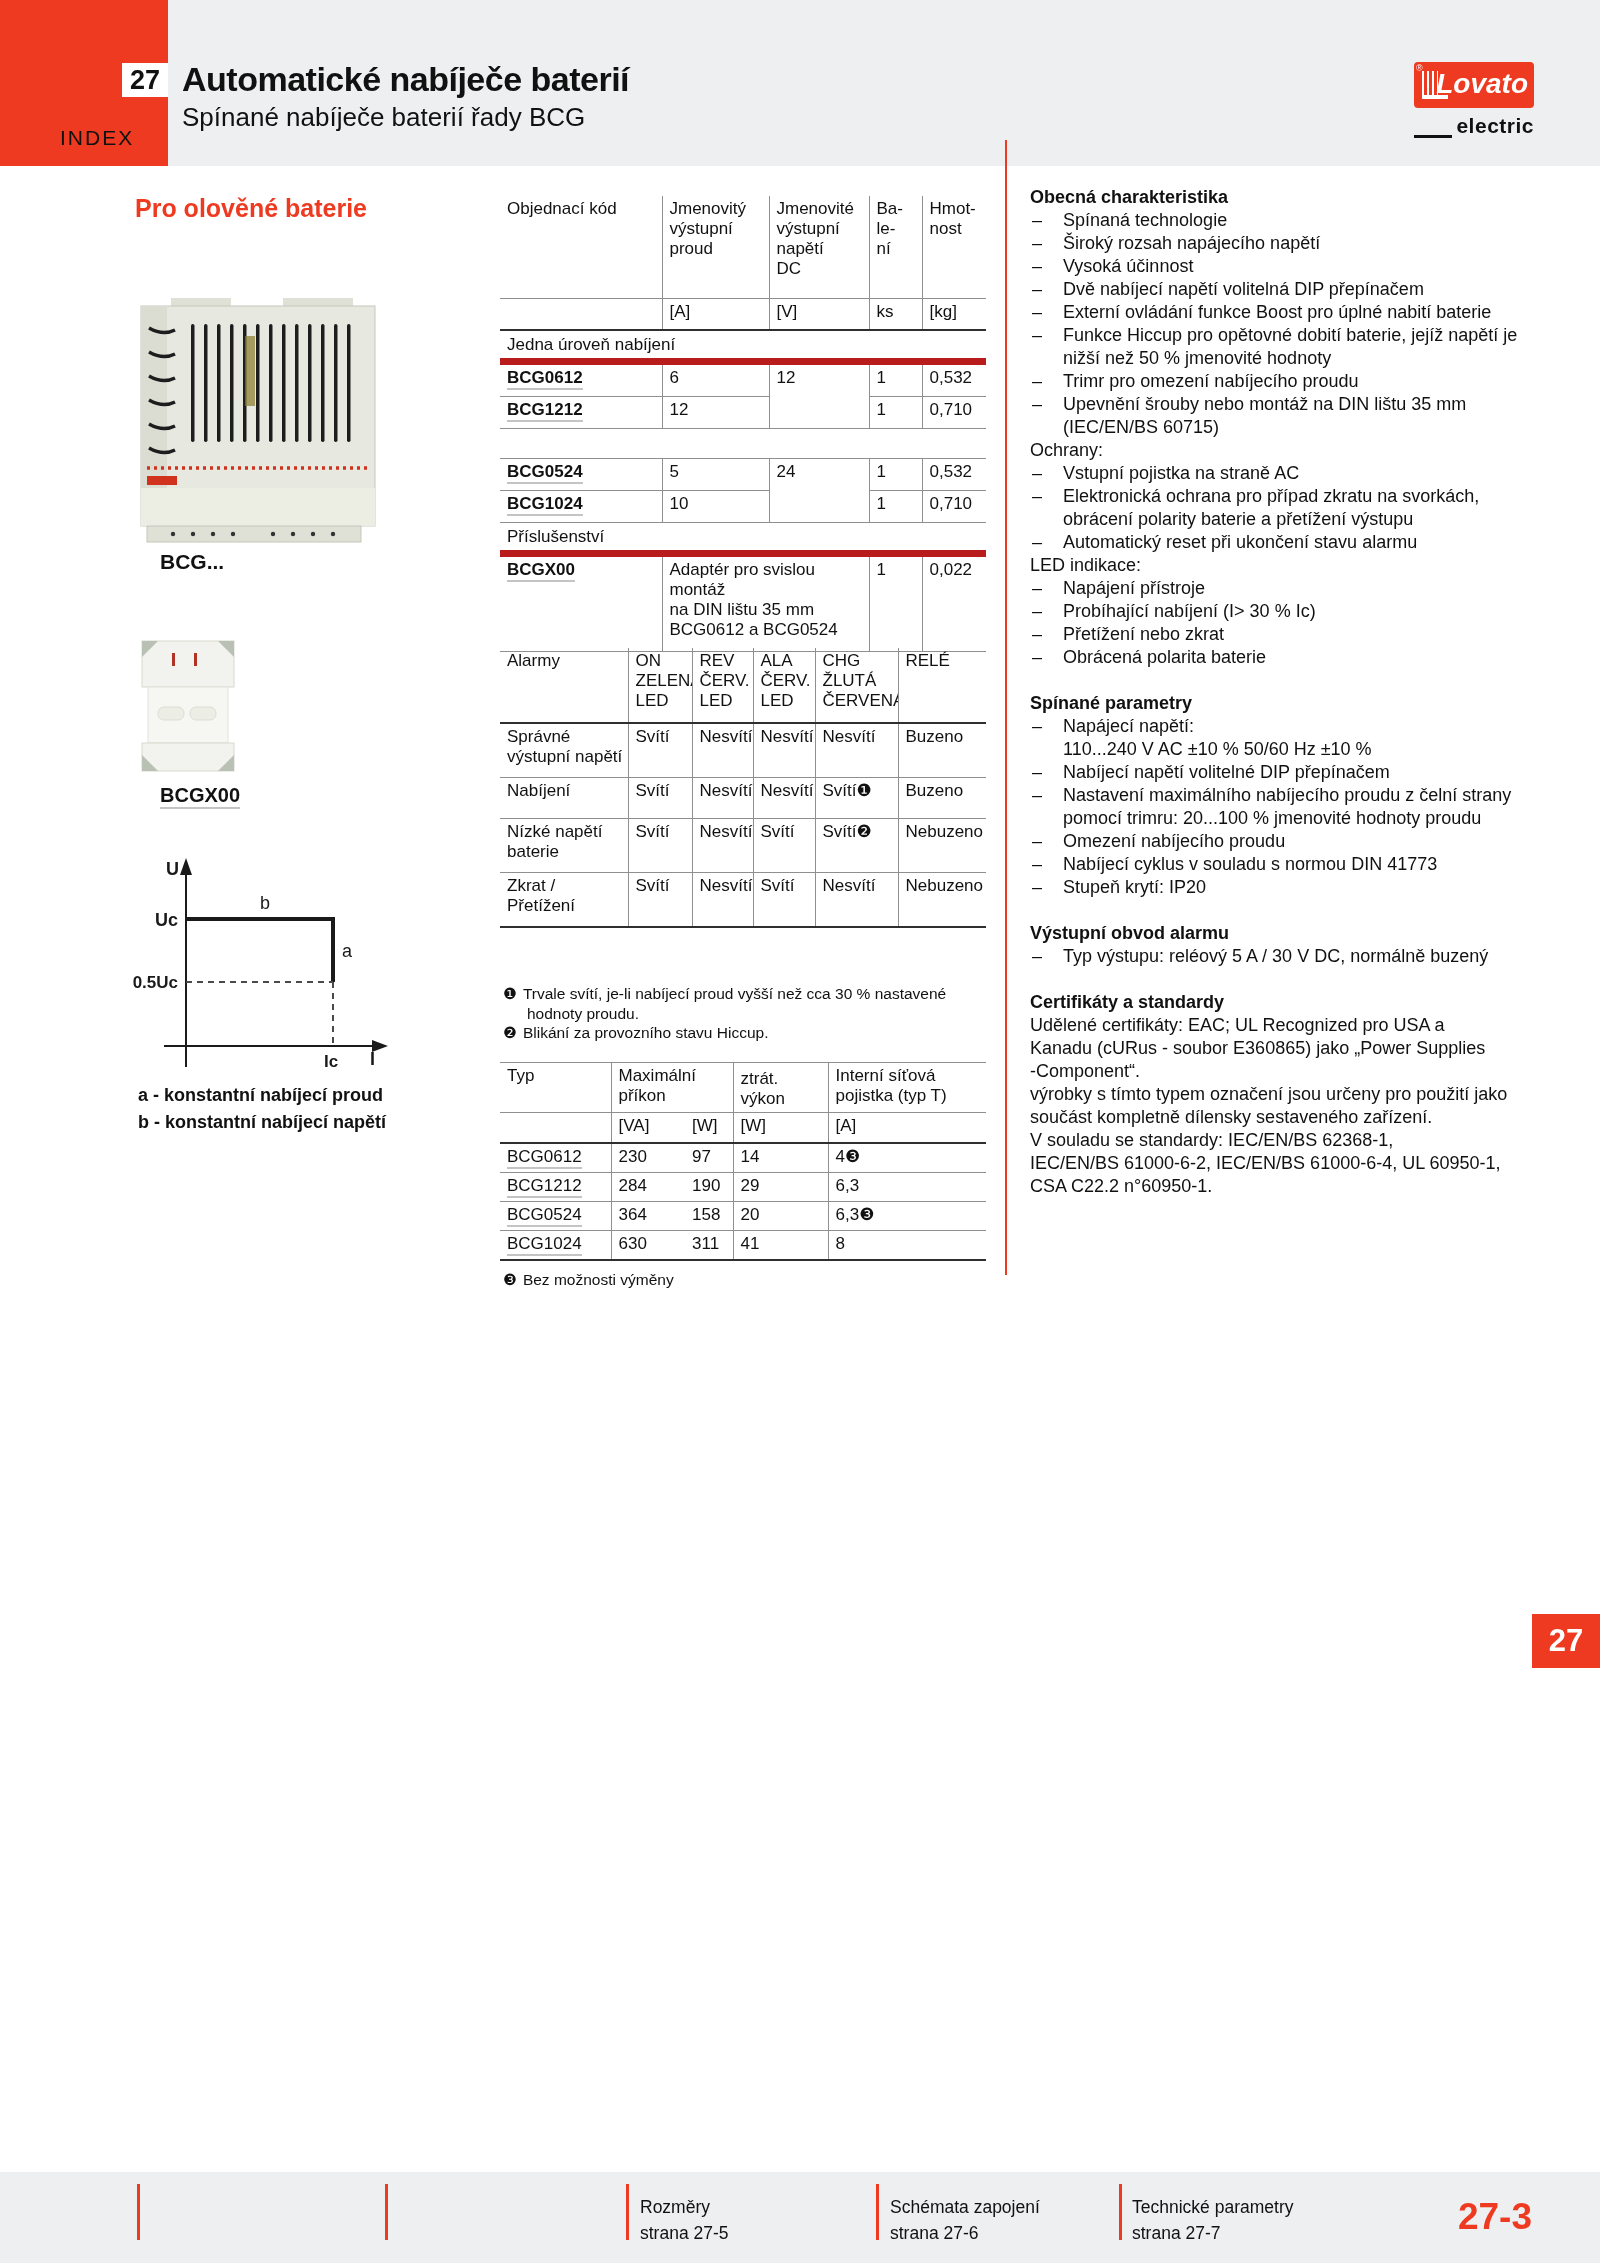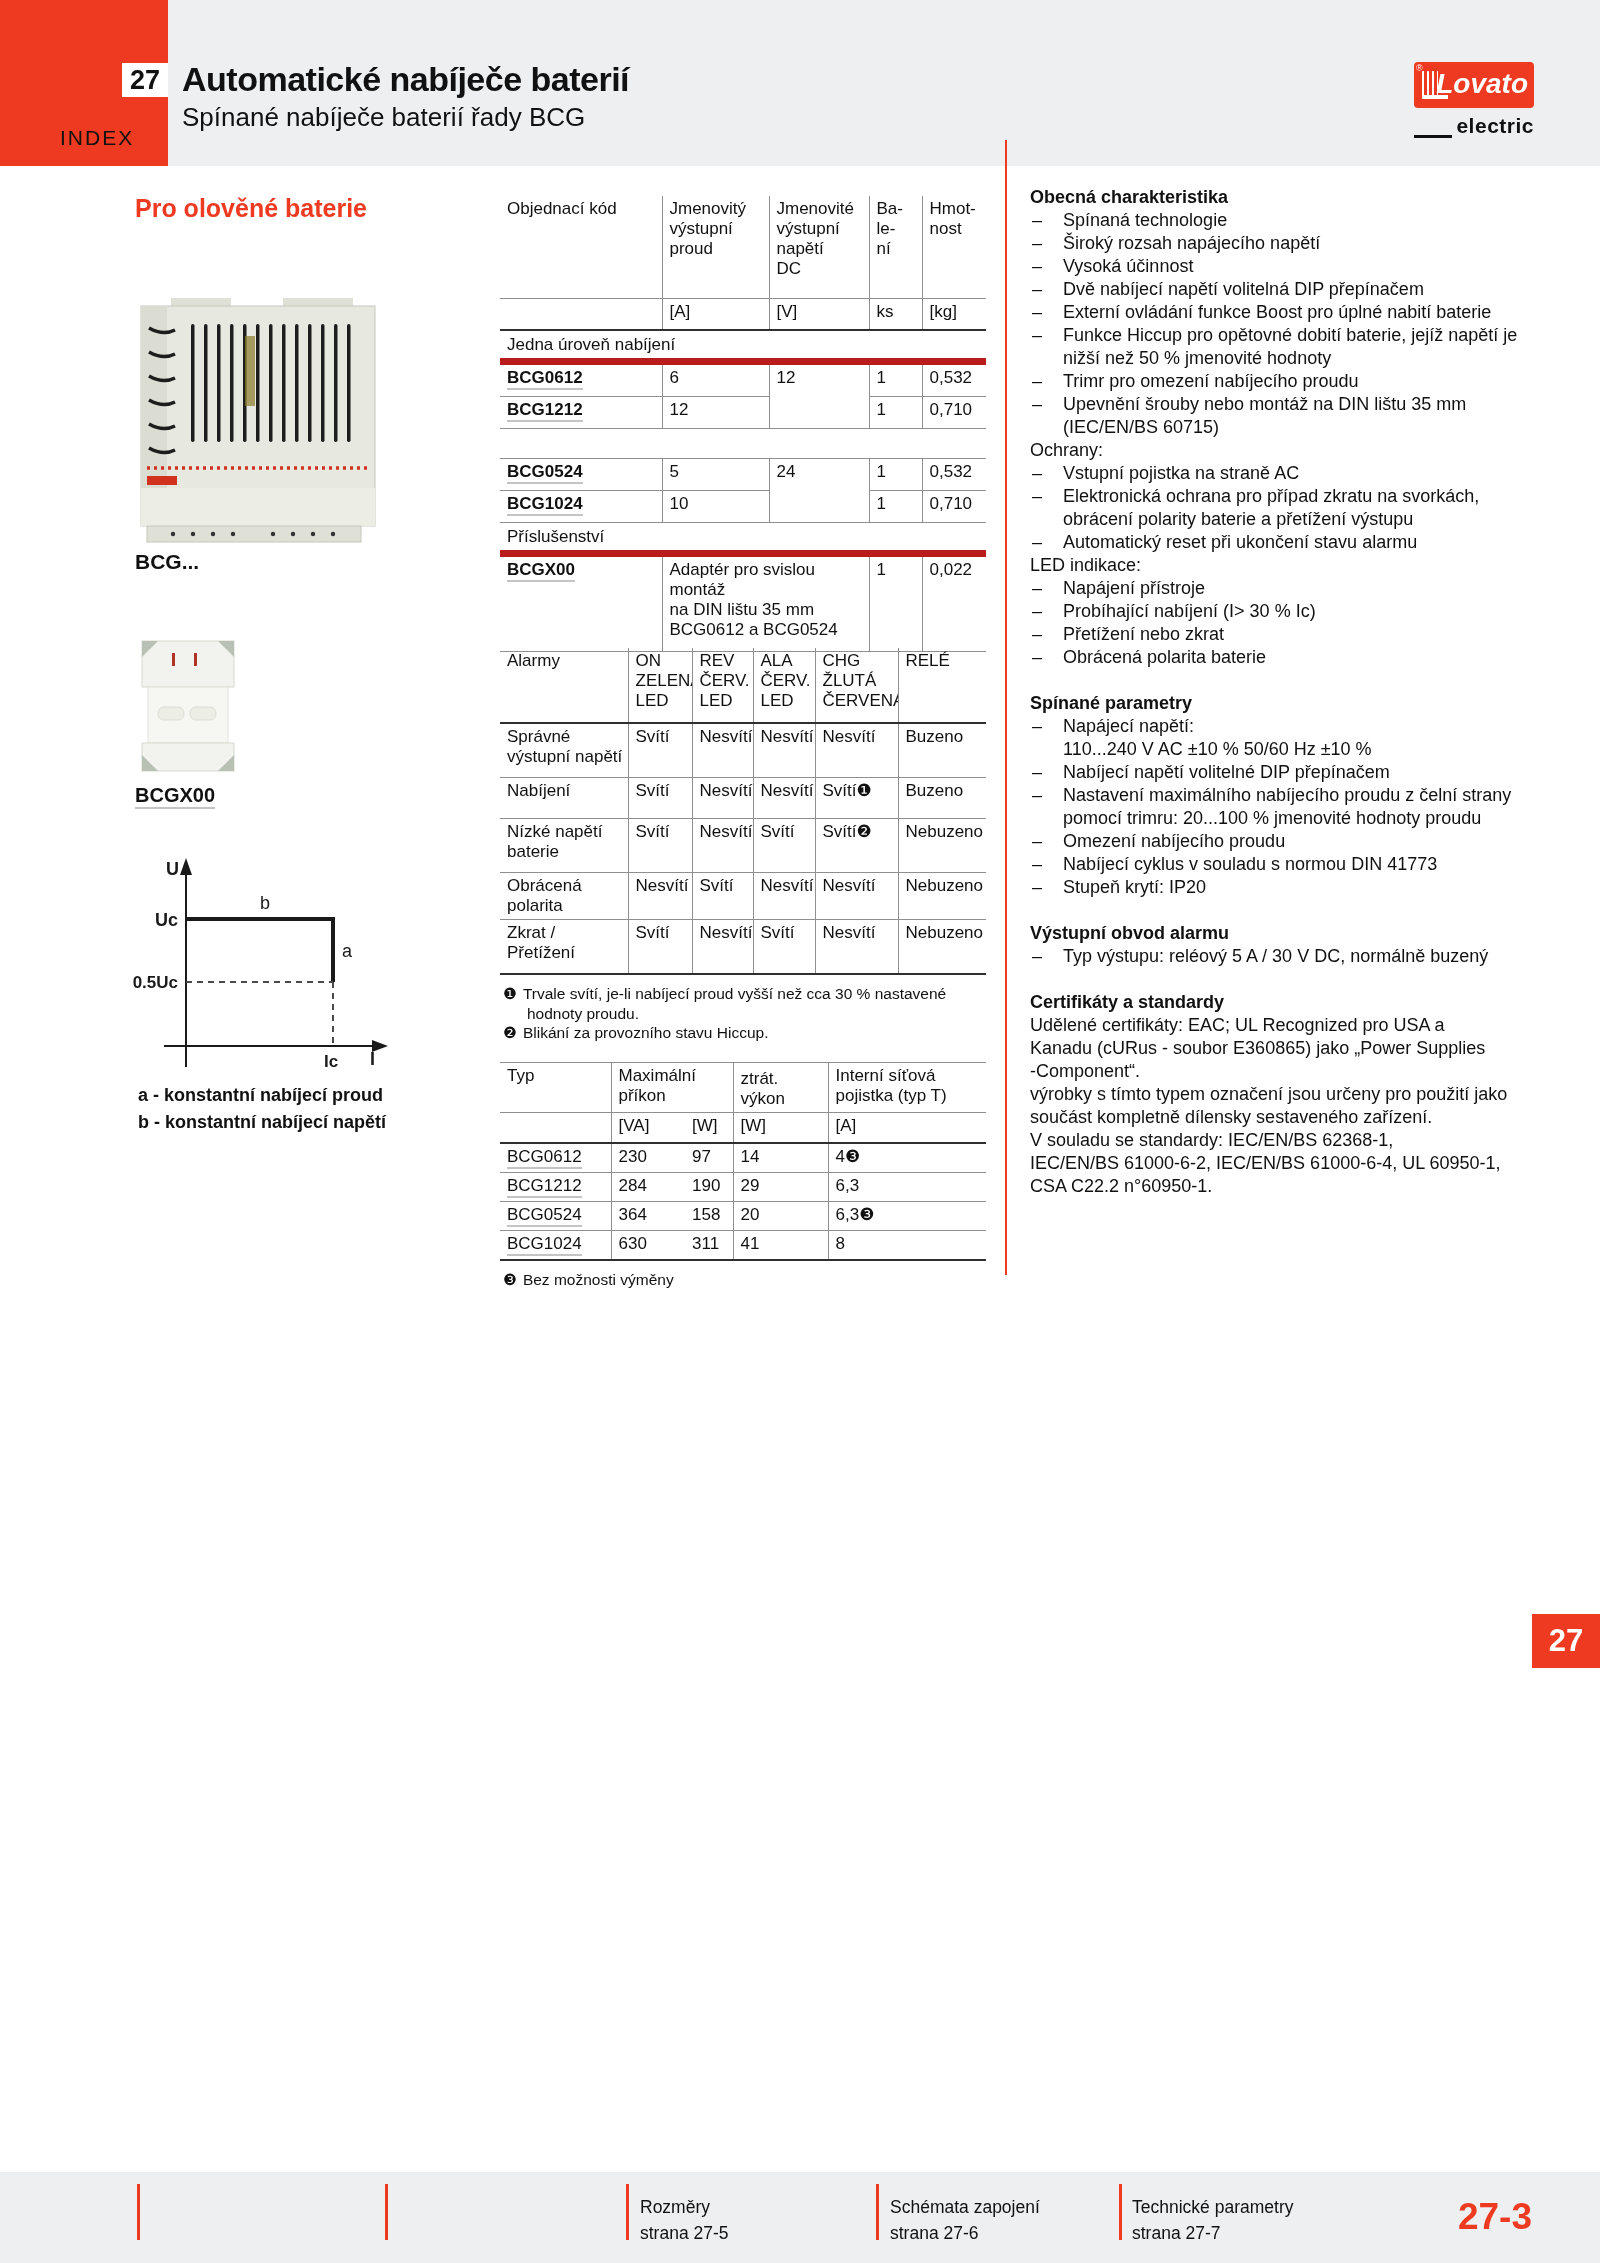--- a/index.html
+++ b/index.html
@@ -22,21 +22,21 @@
              background:repeating-linear-gradient(90deg,#fff 0 2px,rgba(255,255,255,0) 2px 5px);}
   .logo-mark-foot{position:absolute;left:8px;top:33px;width:26px;height:4px;background:#fff;}
   .logo-text{position:absolute;right:6px;top:6px;color:#fff;font-size:28px;font-weight:bold;font-style:italic;}
   .logo-sub{position:absolute;left:0;top:52px;width:120px;display:flex;align-items:flex-end;}
   .logo-sub-line{width:46px;height:3px;background:#111;}
   .logo-sub-text{font-size:21px;font-weight:bold;color:#111;margin-left:4px;letter-spacing:0.5px;}
   
   .lead-heading{position:absolute;left:135px;top:194px;font-size:25px;font-weight:bold;color:#ee3a20;}
   .photo1{position:absolute;left:133px;top:296px;}
   .photo2{position:absolute;left:138px;top:637px;}
-  .caption{position:absolute;font-weight:bold;font-size:21px;color:#111;}
+  .caption{position:absolute;font-weight:bold;font-size:21px;color:#111;margin-left:25px;}
   .cap1{left:135px;top:550px;}
   .cap2{left:135px;top:784px;font-size:20px;}
   .u{border-bottom:2px solid #c4c4c4;padding-bottom:1px;}
   .chart-svg{position:absolute;left:120px;top:845px;}
   .chart-captions{position:absolute;left:138px;top:1082px;font-size:18px;line-height:27px;white-space:pre-line;color:#111;font-weight:bold;}
   
   .t{position:absolute;left:500px;border-collapse:collapse;table-layout:fixed;width:486px;
      font-size:17px;line-height:20px;color:#111;}
   .t td{padding:3px 4px 3px 7px;vertical-align:top;overflow:hidden;}
   .t .vl{border-left:1px solid #8f8f8f;}
@@ -314,29 +314,20 @@
     </tr>
     <tr class="row r3">
       <td class="pre">Nízké napětí
 baterie</td>
       <td class="vl">Svítí</td>
       <td class="vl">Nesvítí</td>
       <td class="vl">Svítí</td>
       <td class="vl">Svítí❷</td>
       <td class="vl">Nebuzeno</td>
     </tr>
-    <tr class="row r4">
-      <td class="pre">Obrácená
-polarita</td>
-      <td class="vl">Nesvítí</td>
-      <td class="vl">Svítí</td>
-      <td class="vl">Nesvítí</td>
-      <td class="vl">Nesvítí</td>
-      <td class="vl">Nebuzeno</td>
-    </tr>
     <tr class="row r5 last">
       <td class="pre">Zkrat /
 Přetížení</td>
       <td class="vl">Svítí</td>
       <td class="vl">Nesvítí</td>
       <td class="vl">Svítí</td>
       <td class="vl">Nesvítí</td>
       <td class="vl">Nebuzeno</td>
     </tr>
   </tbody>

